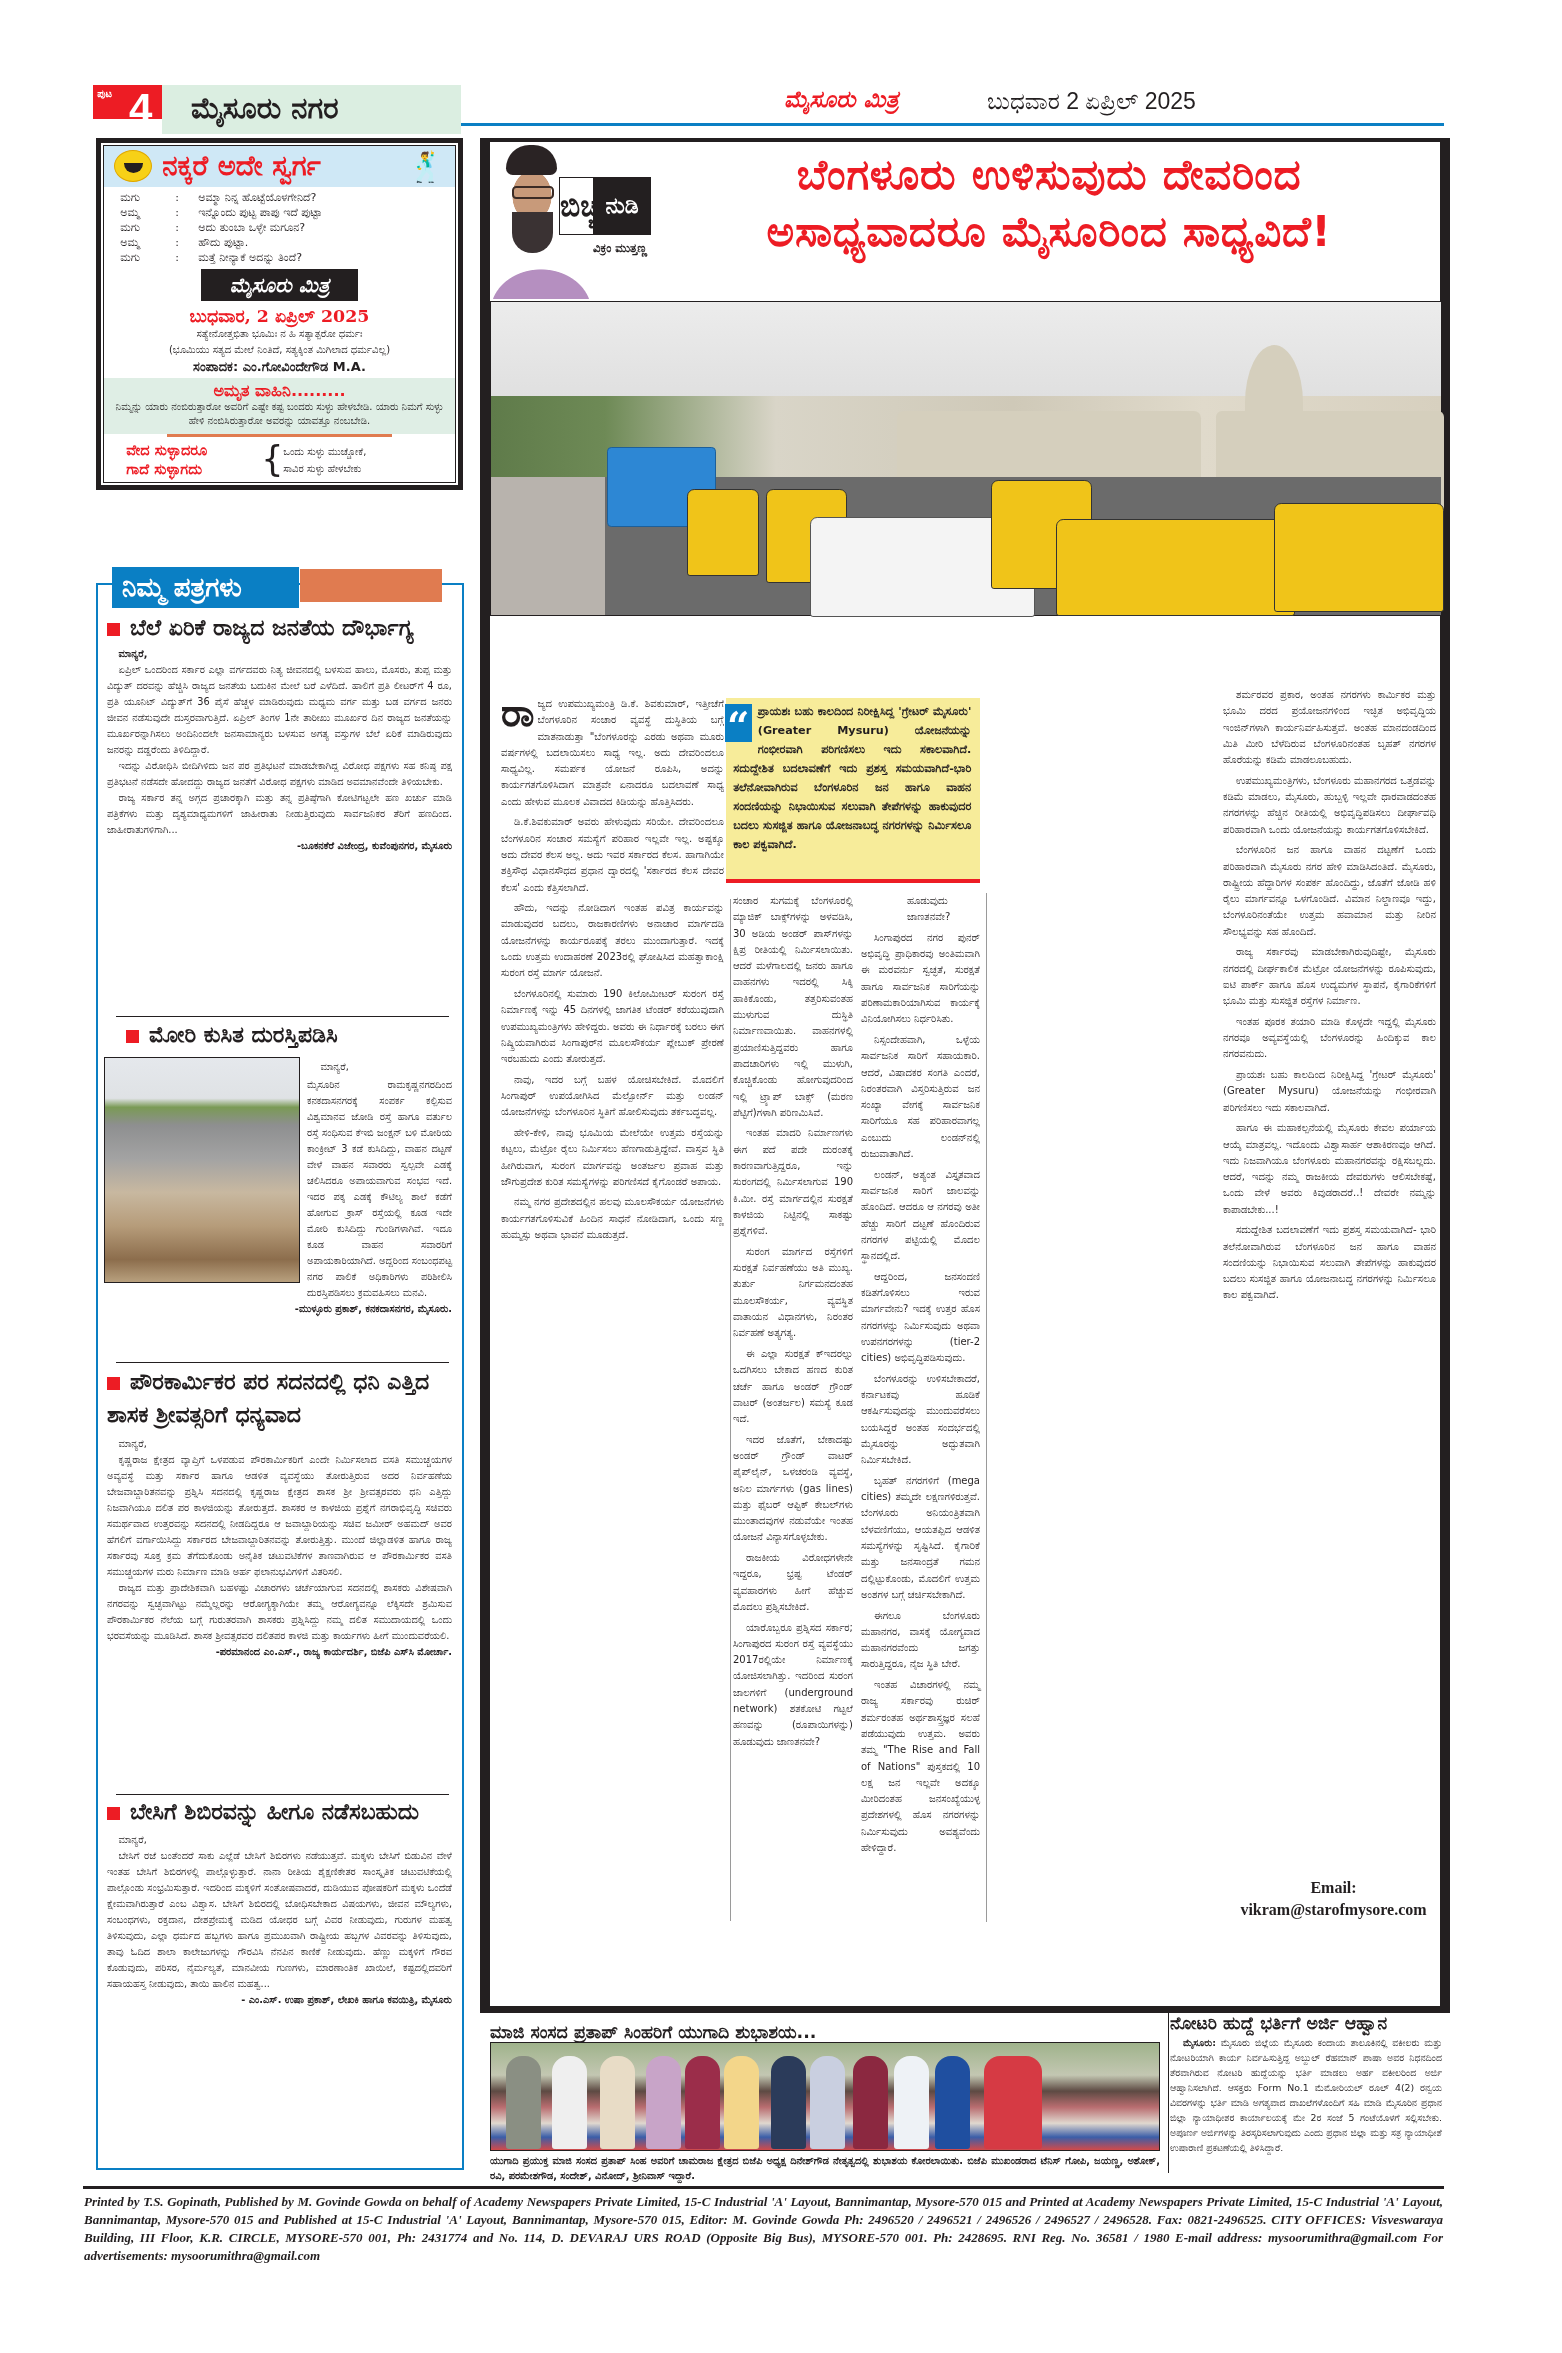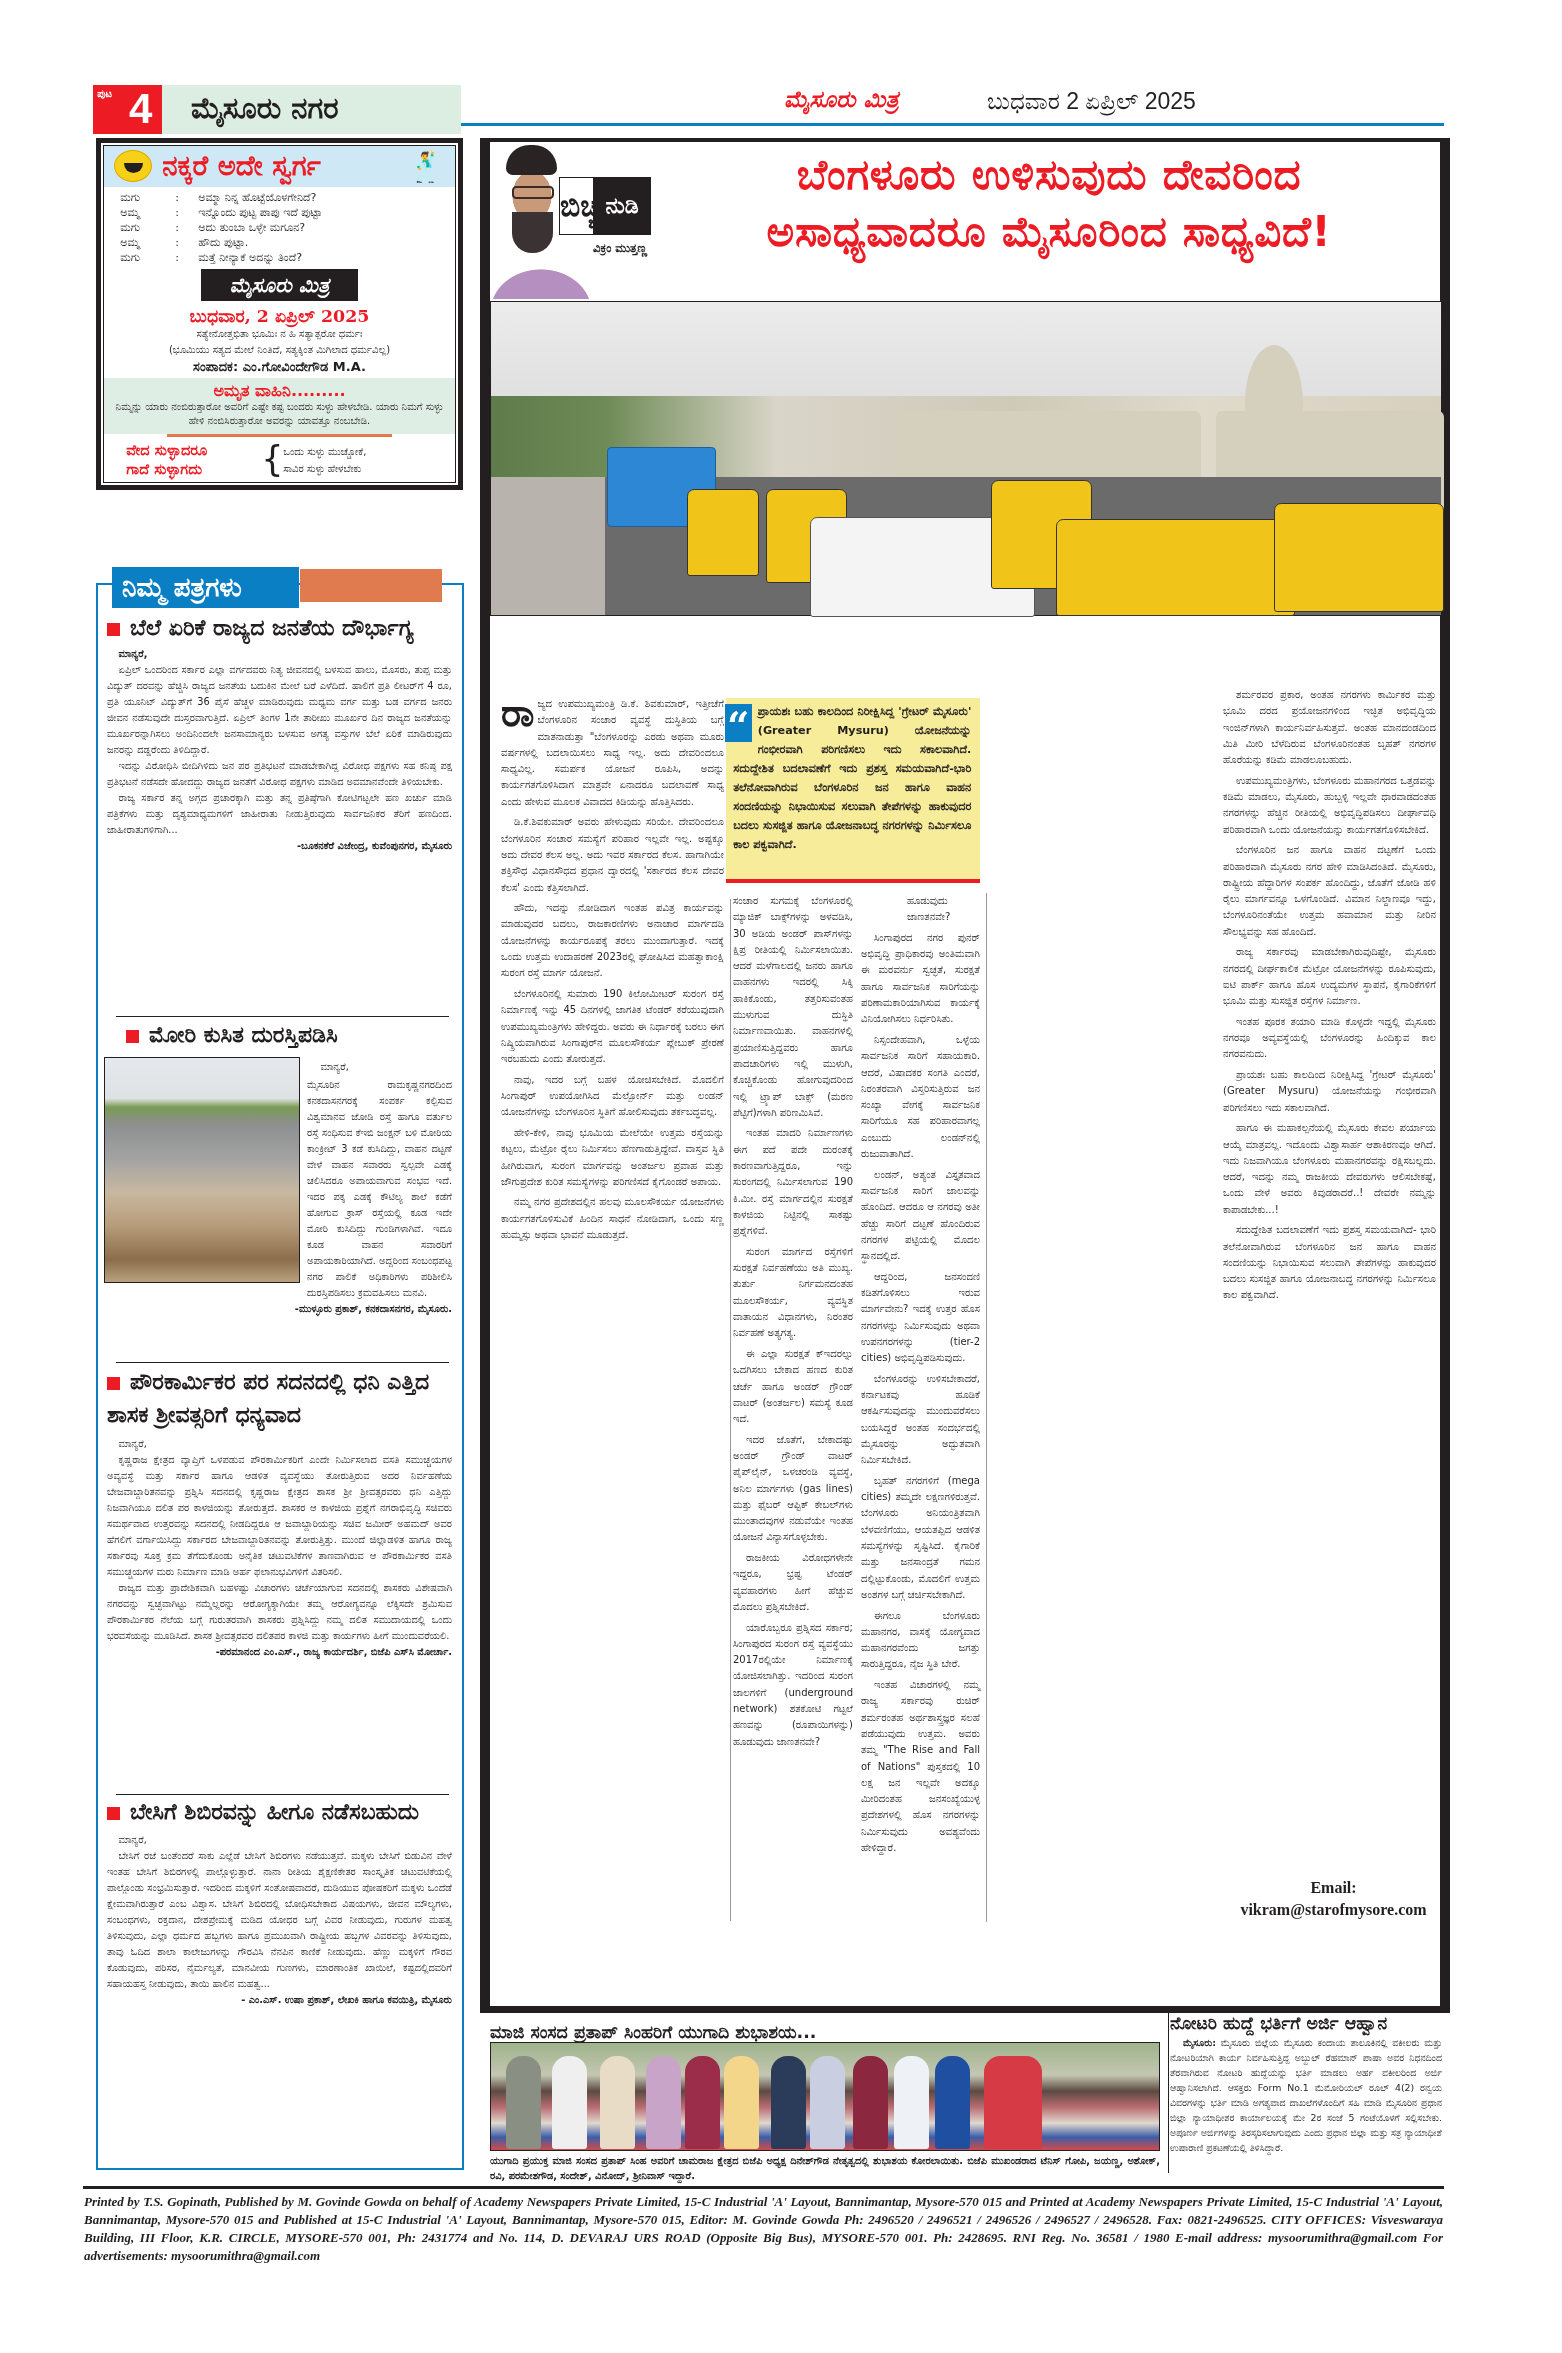--- a/index.html
+++ b/index.html
@@ -1,21 +1,21 @@
 <!DOCTYPE html>
 <html style="font-size:11.6px"><head>
 <meta charset="utf-8">
 <style>
   * { box-sizing: border-box; margin: 0; padding: 0; }
   html, body { width: 1562px; height: 2354px; background: #ffffff; overflow: hidden; }
   body { position: relative; font-family: "DejaVu Sans", sans-serif; color: #231f20; }
   .abs { position: absolute; }
 
   
-  .pg-badge { left: 93px; top: 85px; width: 70px; height: 49px; background: #ed1c24; color: #fff; }
+  .pg-badge { left: 93px; top: 85px; width: 70px; height: 34px; background: #ed1c24; color: #fff; }
   .pg-badge .lbl { position: absolute; left: 4.3px; top: 2.9px; font-size: 10px; font-weight: bold; }
   .pg-badge .num { position: absolute; left: 36px; top: 1.4px; font-size: 42px; font-weight: bold; font-family: "Liberation Sans", sans-serif; line-height: 46px; }
   .section-bar { left: 162px; top: 85px; width: 299px; height: 49px; background: #dbeee1; }
   .section-bar span { position: absolute; left: 29px; top: 5.8px; font-size: 29px; font-weight: bold; color: #231f20; }
   .mast-rule { left: 461px; top: 123px; width: 983px; height: 2.9px; background: #0a7fc4; }
   .brand { left: 784px; top: 86px; font-size: 23px; font-weight: bold; color: #ed1c24; font-style: italic; }
   .date-top { left: 987px; top: 88px; font-size: 23px; color: #231f20; font-family: "Liberation Sans", sans-serif; }
 
   
   .jokebox { left: 96px; top: 138px; width: 367px; height: 352px; border: 5px solid #231f20; padding: 2.2px; }

